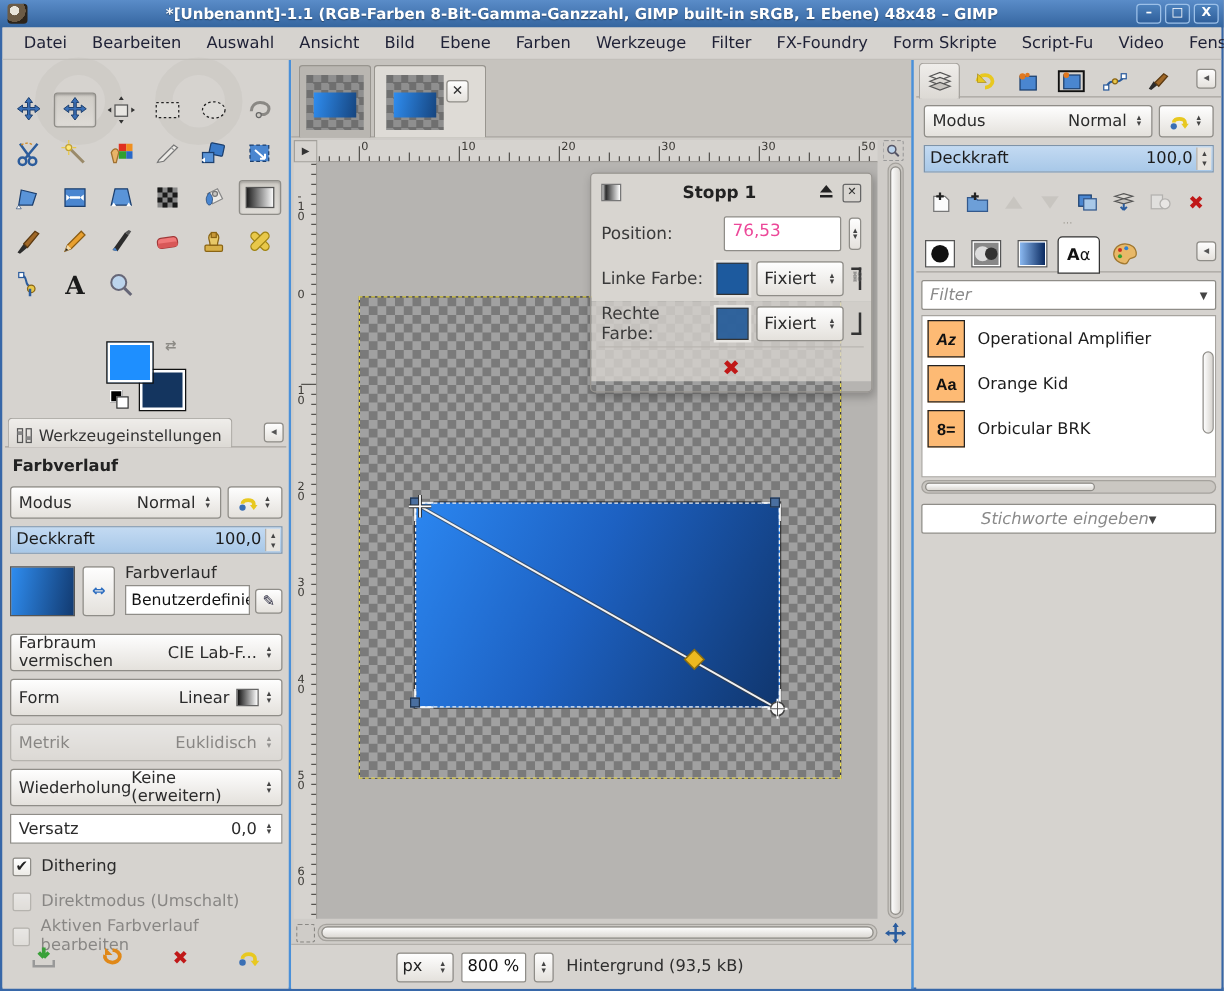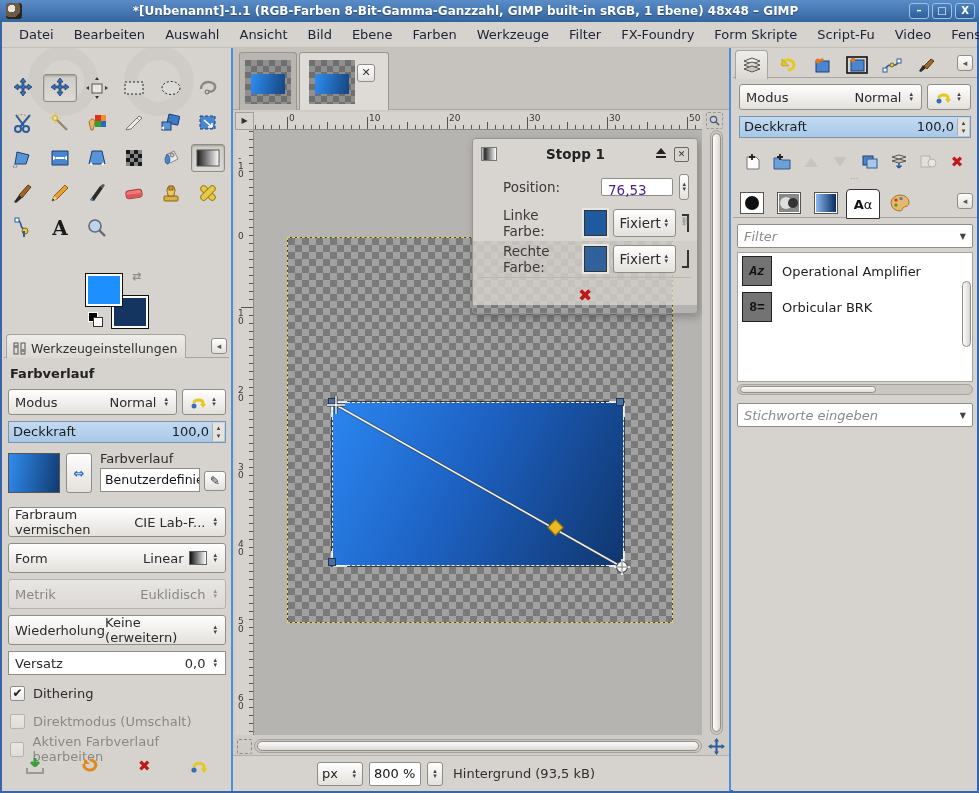--- a/index.html
+++ b/index.html
@@ -139,23 +139,23 @@
              border-radius:4px; box-shadow:2px 3px 8px rgba(0,0,0,.25); overflow:hidden; font-size:13.5px; }
   .stopdlg .solid { background:#d8d5d0; }
   .stopdlg .trans { background:rgba(216,213,208,.78); }
   .dlghead { display:flex; align-items:center; height:30px; padding:0 8px; gap:6px; }
   .dlghead .dtitle { flex:1; text-align:center; font-weight:bold; color:#222; }
   .dlgico { width:16px; height:14px; border:1px solid #777; background:linear-gradient(90deg,#cfcfcf,#2c2c2c 20%,#fff); }
   .eject { width:14px; height:12px; position:relative; }
   .eject:before { content:""; position:absolute; left:2px; top:0; border-left:5px solid transparent; border-right:5px solid transparent; border-bottom:6px solid #222; }
   .eject:after { content:""; position:absolute; left:2px; top:8px; width:10px; height:2px; background:#222; }
   .dlgclose { width:15px; height:15px; border:1px solid #666; border-radius:2px; font-size:9px; line-height:13px; text-align:center; color:#333; }
-  .dlgrow { display:flex; align-items:center; height:36px; padding:0 8px; gap:6px; color:#3a3a3a;margin-left:22px; }
+  .dlgrow { display:flex; align-items:center; height:36px; padding:0 8px; gap:6px; color:#3a3a3a; }
   .dlgrow .rlab { width:92px; }
-  .posbox { flex:1; height:18px; background:#fff; border:1px solid #8f8d88; border-radius:2px; padding:3px 6px; color:#4c1d95; }
+  .posbox { flex:1; height:28px; background:#fff; border:1px solid #8f8d88; border-radius:2px; padding:3px 6px; color:#ec4899; }
   .cswatch { width:28px; height:26px; border:1px solid #333; outline:2px solid #e8e6e2; background:#1d5a9e; }
   .cswatch.right { background:rgba(26,84,150,.88); }
   .fixedbtn { width:74px; height:28px; display:flex; align-items:center; justify-content:space-between; padding:0 5px; color:#2b2b2b; }
   .bracket { width:8px; height:18px; }
   .bracket.top { border-right:2px solid #333; border-top:2px solid #333; }
   .bracket.bot { border-right:2px solid #333; border-bottom:2px solid #333; }
   .chain { position:absolute; right:6px; top:78px; font-size:8px; color:#555; }
   .dlgdivider { height:1px; background:#b9b6b1; margin:0 6px; }
   .dlgx { text-align:center; padding-top:7px; color:#c01818; font-size:17px; font-weight:bold; }
 
@@ -207,29 +207,29 @@
   .rtab2 { width:34px; height:30px; margin-top:2px; display:flex; align-items:center; justify-content:center; border-radius:4px 4px 0 0; }
   .rtab2.active { background:#fff; border:1px solid #333; margin-top:3px; }
   .swatchimg { width:24px; height:22px; border:1px solid #555; background:#fff; display:flex; align-items:center; justify-content:center; overflow:hidden; }
 
   .filtercombo { margin:6px 4px 4px 4px; height:24px; background:#fff; border:1px solid #8f8d88; border-radius:2px;
                  display:flex; align-items:center; justify-content:space-between; padding:0 6px; }
   .placeholder { color:#8a8a8a; font-style:italic; font-size:13px; }
 
   .fontlist { position:relative; margin:0 4px; height:130px; background:#fff; border:1px solid #a7a49f; overflow:hidden; }
   .fontrow { display:flex; align-items:center; gap:10px; height:36px; padding-left:4px; }
-  .fglyph { width:30px; height:30px; border:1px solid #222; background:#737373; display:flex; align-items:center; justify-content:center;
-            font-weight:bold; font-size:13px; color:#111; font-family:Liberation Mono, monospace; }
+  .fglyph { width:30px; height:30px; border:1px solid #222; background:#fdba74; display:flex; align-items:center; justify-content:center;
+            font-weight:bold; font-size:13px; color:#111; font-family:Liberation Sans, sans-serif; }
   .fname { color:#1d1d1d; font-size:13px; }
   .flvscroll { position:absolute; right:1px; top:28px; width:9px; height:66px; background:linear-gradient(90deg,#fdfdfd,#d8d5d0); border:1px solid #8f8d88; border-radius:5px; }
   .flhscroll { margin:2px 4px 0 4px; height:11px; background:#cac7c2; border:1px solid #a5a29d; border-radius:6px; position:relative; }
   .flhscroll i { position:absolute; left:2px; top:1px; bottom:1px; width:58%; background:linear-gradient(#fdfdfd,#dcd9d4); border:1px solid #8f8d88; border-radius:5px; }
 
   .tagscombo { margin:8px 4px 0 4px; height:24px; background:#fff; border:1px solid #8f8d88; border-radius:2px;
-               display:flex; align-items:center; justify-content:space-between; padding:0 6px; }
+               display:flex; align-items:center; justify-content:center; padding:0 6px; }
 </style>
 </head>
 <body>
 
 <div class="window">
 
   <div class="titlebar">
     <div class="appicon"></div>
     <div class="title">*[Unbenannt]-1.1 (RGB-Farben 8-Bit-Gamma-Ganzzahl, GIMP built-in sRGB, 1 Ebene) 48x48 – GIMP</div>
     <div class="winbtns">
@@ -1024,20 +1024,24 @@
       <span class="placeholder">Filter</span>
       <span class="combo-arrow">▼</span>
     </div>
 
     <div class="fontlist">
       <div class="fontrow">
         <span class="fglyph" style="font-style:italic">Az</span>
         <span class="fname">Operational Amplifier</span>
       </div>
       <div class="fontrow">
+        <span class="fglyph">Aa</span>
+        <span class="fname">Orange Kid</span>
+      </div>
+      <div class="fontrow">
         <span class="fglyph">8=</span>
         <span class="fname">Orbicular BRK</span>
       </div>
       <div class="flvscroll"></div>
     </div>
     <div class="flhscroll">
         <i></i>
       </div>
 
     <div class="tagscombo">

